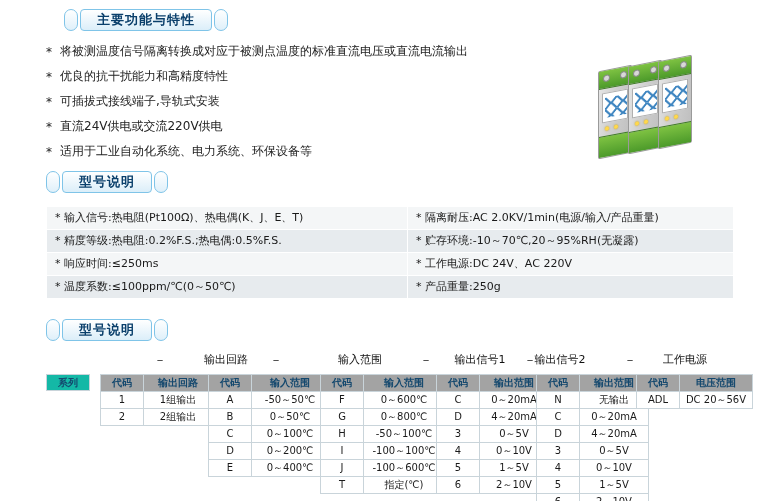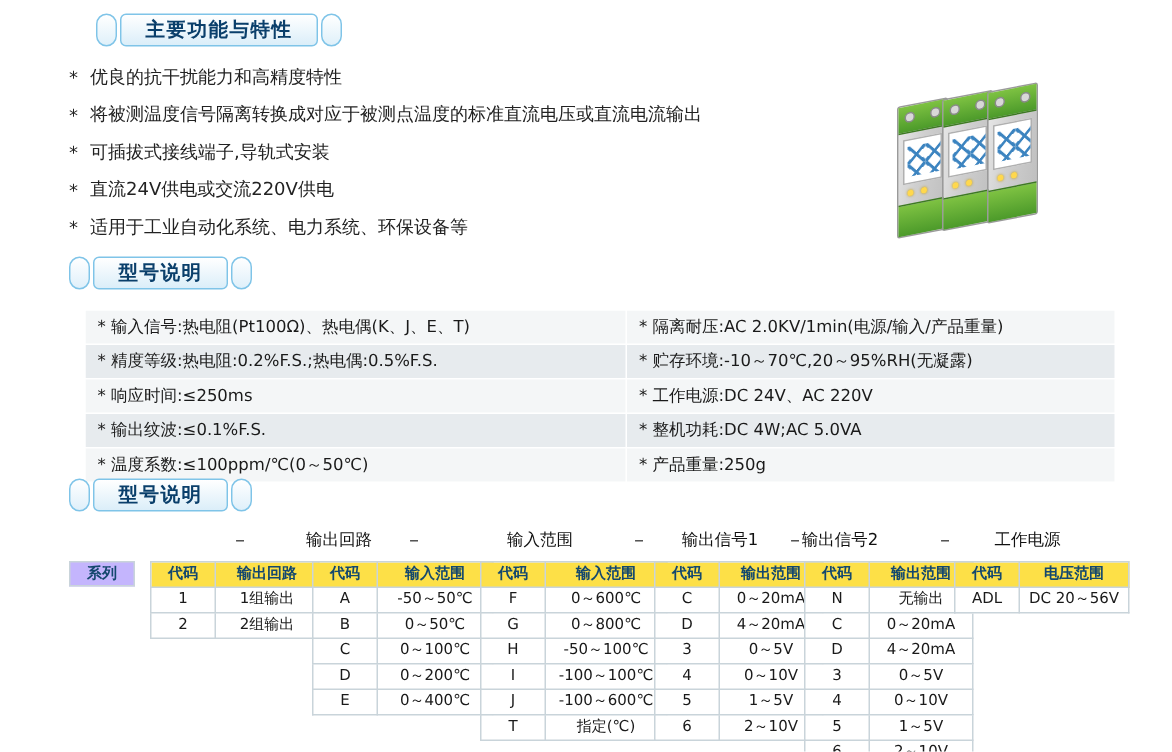--- a/index.html
+++ b/index.html
@@ -112,21 +112,21 @@
   .mod .led{
     position:absolute;
     width:4px;height:4px;border-radius:50%;
     background:#ffd84d;
     box-shadow:0 0 2px #c79b00;
   }
 
   
   .spec{
     position:absolute;
-    left:56px;top:206px;
+    left:46px;top:206px;
     width:688px;
     border-collapse:collapse;
     font-size:11px;
   }
   .spec td{
     border:1px solid #ffffff;
     padding:4px 8px;
     background:#eef1f3;
     line-height:14px;
     white-space:nowrap;
@@ -160,50 +160,50 @@
   table.mt td{
     border:1px solid #c9d4da;
     padding:1px 3px;
     text-align:center;
     background:#ffffff;
     height:14px;
     line-height:12px;
     white-space:nowrap;
   }
   table.mt tr.hd td{
-    background:#fde047;
+    background:#a3a3a3;
     color:#14486e;
     font-weight:bold;
   }
   .series-badge{
     position:absolute;
     left:46px;top:374px;
     width:44px;height:17px;
-    background:#c4b5fd;
+    background:#14b8a6;
     border:1px solid #c9d4da;
     box-sizing:border-box;
     font-size:10px;
     color:#14486e;
     font-weight:bold;
     text-align:center;
     line-height:15px;
   }
 </style>
 </head>
 <body>
 
 <div class="sec-head" style="left:46px;top:8px;margin-left:18px;">
   <div class="pill-left"></div>
   <div class="pill-main">主要功能与特性</div>
   <div class="pill-right"></div>
 </div>
 
 <ul class="feature-list">
+  <li>将被测温度信号隔离转换成对应于被测点温度的标准直流电压或直流电流输出</li>
   <li>优良的抗干扰能力和高精度特性</li>
-  <li>将被测温度信号隔离转换成对应于被测点温度的标准直流电压或直流电流输出</li>
   <li>可插拔式接线端子,导轨式安装</li>
   <li>直流24V供电或交流220V供电</li>
   <li>适用于工业自动化系统、电力系统、环保设备等</li>
 </ul>
 
 <div class="product">
   <div class="mod" style="left:0px;top:14px;">
     <div class="top"></div>
     <div class="scr" style="left:4px;top:4px;"></div>
     <div class="scr" style="right:4px;top:4px;"></div>
@@ -252,24 +252,20 @@
   </tr>
   <tr>
     <td class="col1">* 精度等级:热电阻:0.2%F.S.;热电偶:0.5%F.S.</td>
     <td>* 贮存环境:-10～70℃,20～95%RH(无凝露)</td>
   </tr>
   <tr>
     <td class="col1">* 响应时间:≤250ms</td>
     <td>* 工作电源:DC 24V、AC 220V</td>
   </tr>
   <tr>
-    <td class="col1">* 输出纹波:≤0.1%F.S.</td>
-    <td>* 整机功耗:DC 4W;AC 5.0VA</td>
-  </tr>
-  <tr>
     <td class="col1">* 温度系数:≤100ppm/℃(0～50℃)</td>
     <td>* 产品重量:250g</td>
   </tr>
 </tbody>
   </table>
 
 <div class="sec-head" style="left:46px;top:318px;">
   <div class="pill-left"></div>
   <div class="pill-main">型号说明</div>
   <div class="pill-right"></div>

